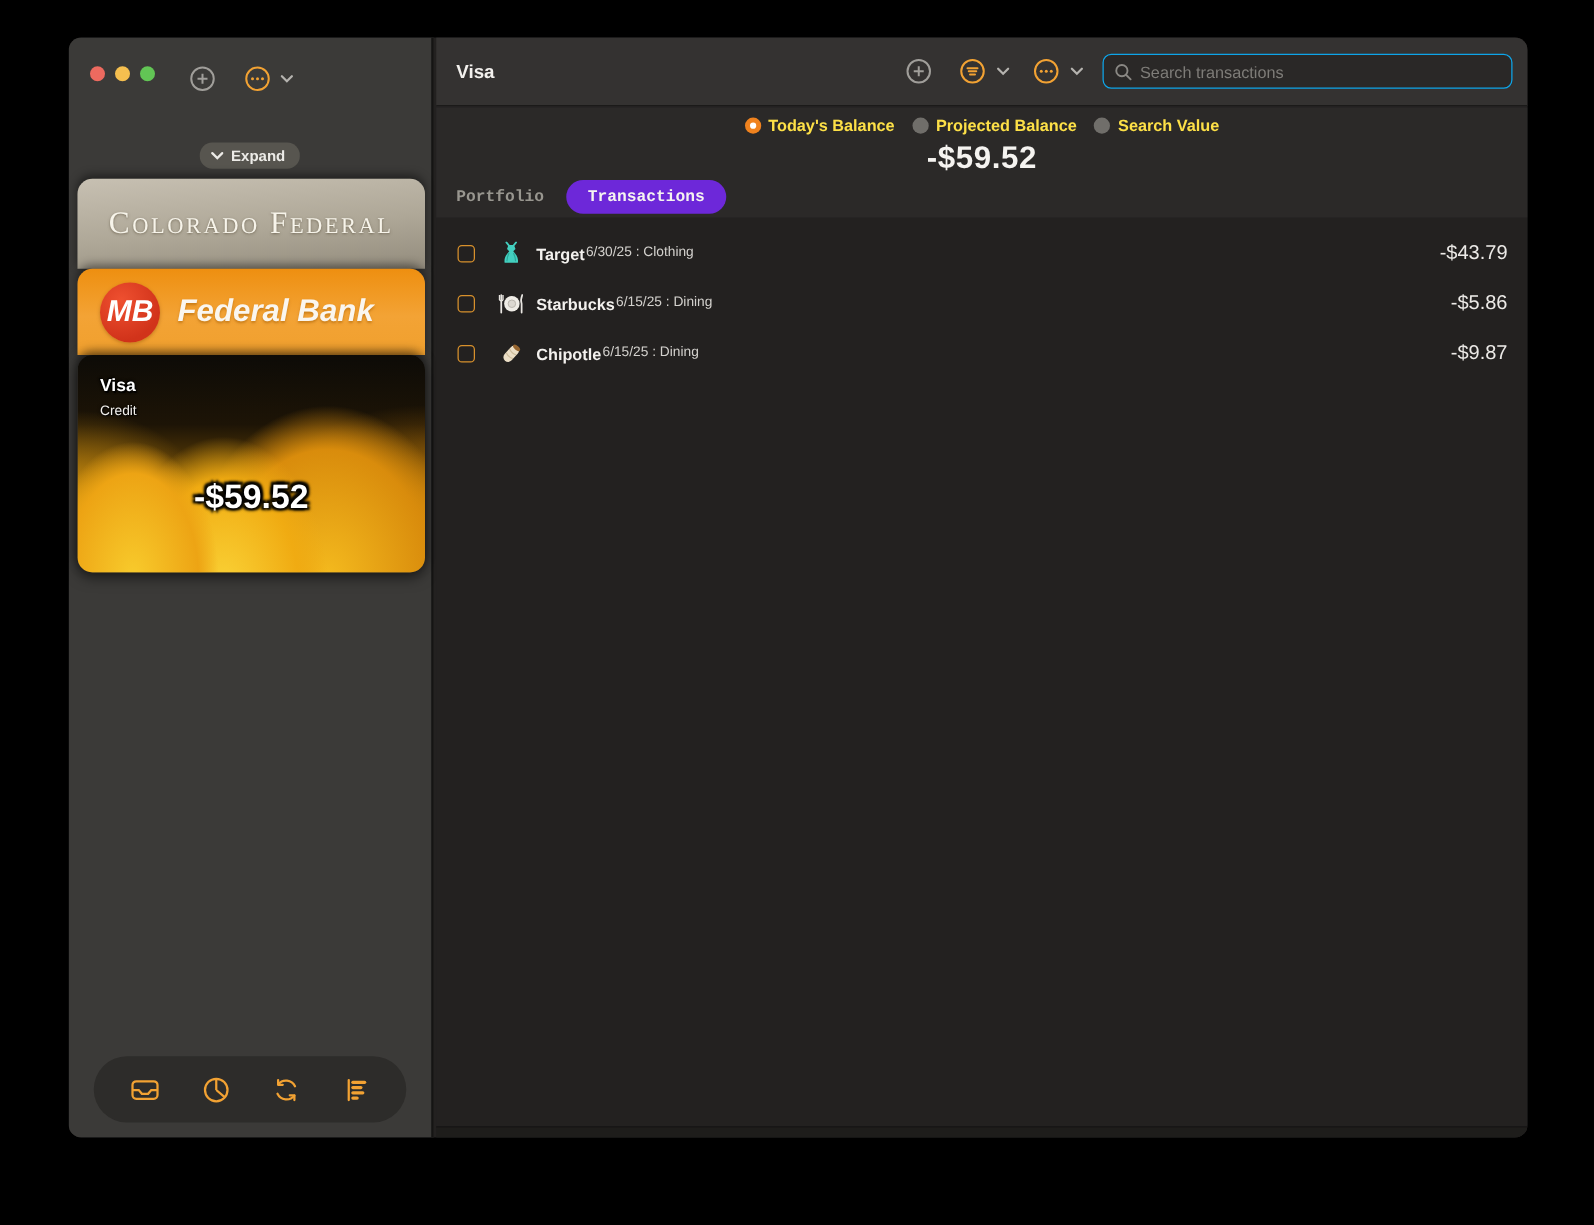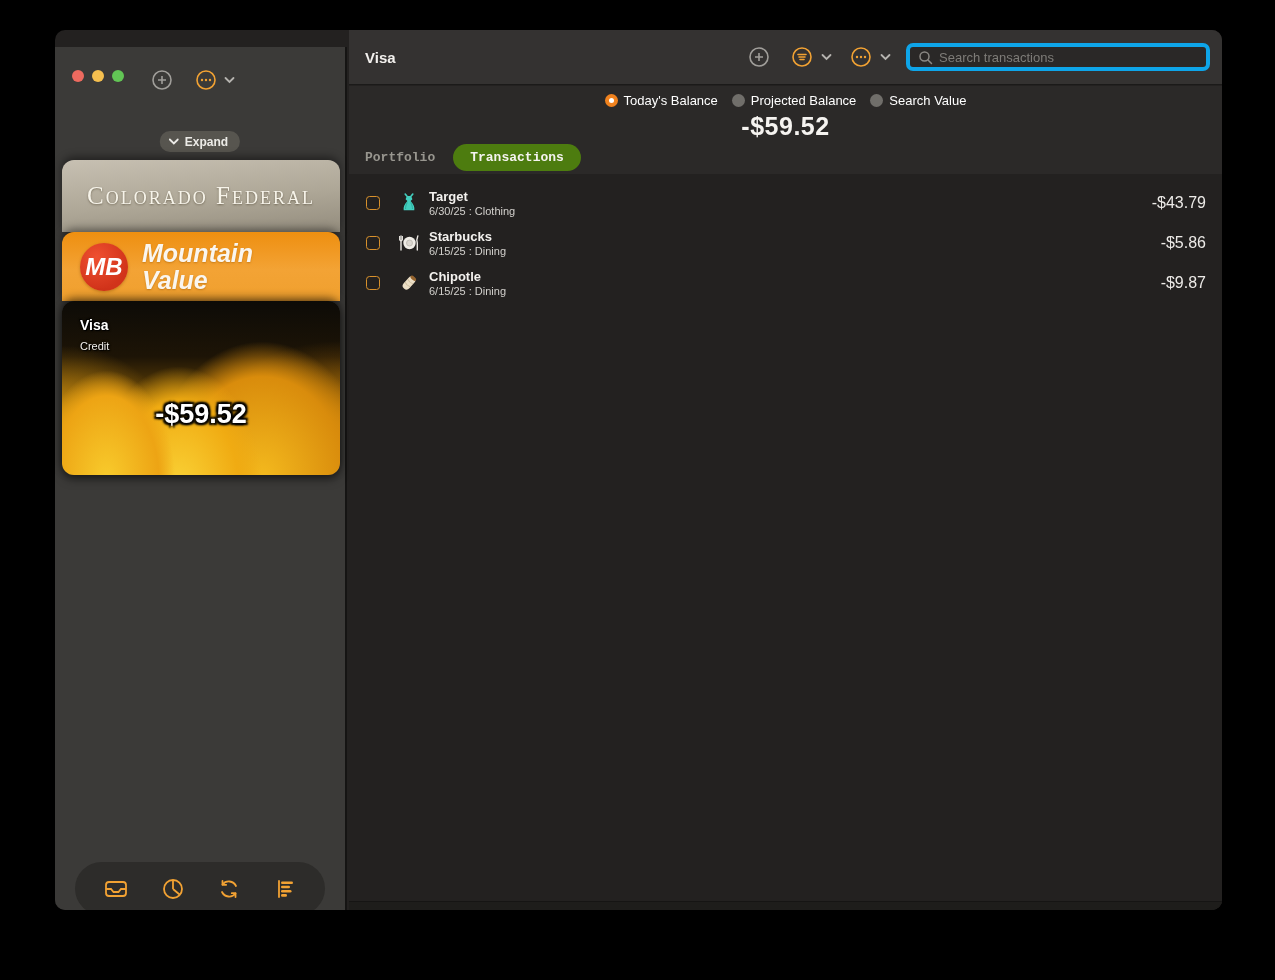--- a/index.html
+++ b/index.html
@@ -5,21 +5,21 @@
   * { margin:0; padding:0; box-sizing:border-box; }
   html,body { width:1275px; height:980px; background:#000; overflow:hidden;
               font-family:"Liberation Sans", sans-serif; }
 
   .window { position:absolute; left:55px; top:30px; width:1167px; height:880px;
             border-radius:10px; overflow:hidden; background:#232120;
             box-shadow:0 20px 50px rgba(0,0,0,.8); }
 
   
   .sidebar { position:absolute; left:0; top:0; width:292px; height:100%;
-             background:#3b3a38; border-right:2px solid #151413;margin-top:17px; }
+             background:#3b3a38; border-right:2px solid #151413; }
 
   .traffic { position:absolute; top:23px; left:17px; display:flex; gap:8px; }
   .light { width:12px; height:12px; border-radius:50%; }
 
   .side-toolbar { position:absolute; top:21px; left:95px; display:flex; align-items:center; gap:6px; }
 
   .icon-btn { display:inline-flex; align-items:center; justify-content:center; cursor:default; }
 
   .expand-btn { position:absolute; top:84px; left:50%; transform:translateX(-50%);
                 height:21px; padding:0 12px 0 9px; border-radius:10px;
@@ -74,50 +74,50 @@
           display:flex; align-items:center; justify-content:space-around; padding:0 12px; }
 
   
   .main { position:absolute; left:294px; top:0; width:873px; height:100%; background:#232120; }
 
   .main-toolbar { position:absolute; top:0; left:0; right:0; height:55px; background:#343231;
       border-bottom:1px solid #1b1a19; display:flex; align-items:center; padding:0 12px 0 16px; }
   .main-title { color:#f3f1ee; font-size:15px; font-weight:bold; }
   .toolbar-right { margin-left:auto; display:flex; align-items:center; gap:7px; }
 
-  .search-field { width:304px; height:28px; margin-left:8px; border-radius:7px;
-      background:#2a2827; border:4px solid #0ea5e9; display:flex; align-items:center; padding:0 8px; gap:6px; }
+  .search-field { width:328px; height:28px; margin-left:8px; border-radius:7px;
+      background:#2a2827; border:1px solid #0ea5e9; display:flex; align-items:center; padding:0 8px; gap:6px; }
   .search-field input { flex:1; background:transparent; border:none; outline:none;
       color:#dedcd8; font-size:13px; font-family:"Liberation Sans", sans-serif; }
   .search-field input::placeholder { color:#7e7c78; }
 
   .header-region { position:absolute; top:56px; left:0; right:0; height:88px; background:#2b2928; }
 
   .balance-modes { position:absolute; top:7px; left:0; right:0;
       display:flex; justify-content:center; align-items:center; gap:14px; }
-  .mode { display:flex; align-items:center; gap:6px; color:#ffffff; font-size:13px; }
+  .mode { display:flex; align-items:center; gap:6px; color:#fde047; font-size:13px;font-weight:bold; }
   .radio { width:13px; height:13px; border-radius:50%; background:#706e6a; position:relative; }
   .radio.selected { background:#f0821e; }
   .radio.selected::after { content:""; position:absolute; left:4px; top:4px; width:5px; height:5px;
       border-radius:50%; background:#fff; }
 
   .big-balance { position:absolute; top:26px; left:0; right:0; text-align:center;
       color:#f5f3f0; font-size:25px; font-weight:800; letter-spacing:.5px; }
 
   .tabs { position:absolute; top:58px; left:16px; display:flex; align-items:center; gap:18px;font-family:Liberation Mono, monospace; }
   .tab { font-size:13px; font-weight:bold; color:#98968f; padding:6px 0; }
-  .tab.active { color:#f5f3f0; background:#4d7c0f; border-radius:14px; padding:6px 17px; }
+  .tab.active { color:#f5f3f0; background:#6d28d9; border-radius:14px; padding:6px 17px; }
 
   .tx-list { position:absolute; top:153px; left:0; right:0; }
   .tx-row { height:40px; display:flex; align-items:center; padding:0 16px 0 17px; }
   .checkbox { width:14px; height:14px; border:1.5px solid #d8912c; border-radius:3.5px;
       background:transparent; flex:0 0 auto; }
   .tx-icon { width:22px; height:22px; margin-left:18px; flex:0 0 auto;
       display:flex; align-items:center; justify-content:center; }
-  .tx-text { margin-left:9px; display:flex; flex-direction:column; gap:1px; }
+  .tx-text { margin-left:9px; display:flex; gap:1px; }
   .tx-payee { color:#f3f1ee; font-size:13px; font-weight:bold; }
   .tx-detail { color:#d3d1cd; font-size:11px; }
   .tx-amount { margin-left:auto; color:#eceae7; font-size:16px; }
 
   .main-bottom-edge { position:absolute; left:0; right:0; bottom:0; height:9px;
       background:#1e1d1b; border-top:1px solid #161514; }
 </style>
 </head>
 <body>
 
@@ -163,21 +163,21 @@
     <div class="cards">
 
 
       <div class="card card-cf">
         <div class="cf-name">Colorado Federal</div>
       </div>
 
       <div class="card card-mb">
         <div class="mb-inner">
           <div class="mb-logo">MB</div>
-          <div class="mb-name">Mountain Value</div>
+          <div class="mb-name">Federal Bank</div>
         </div>
       </div>
 
       <div class="card card-visa">
         <div class="visa-name">Visa</div>
         <div class="visa-type">Credit</div>
         <div class="visa-balance">-$59.52</div>
       </div>
     </div>
 

